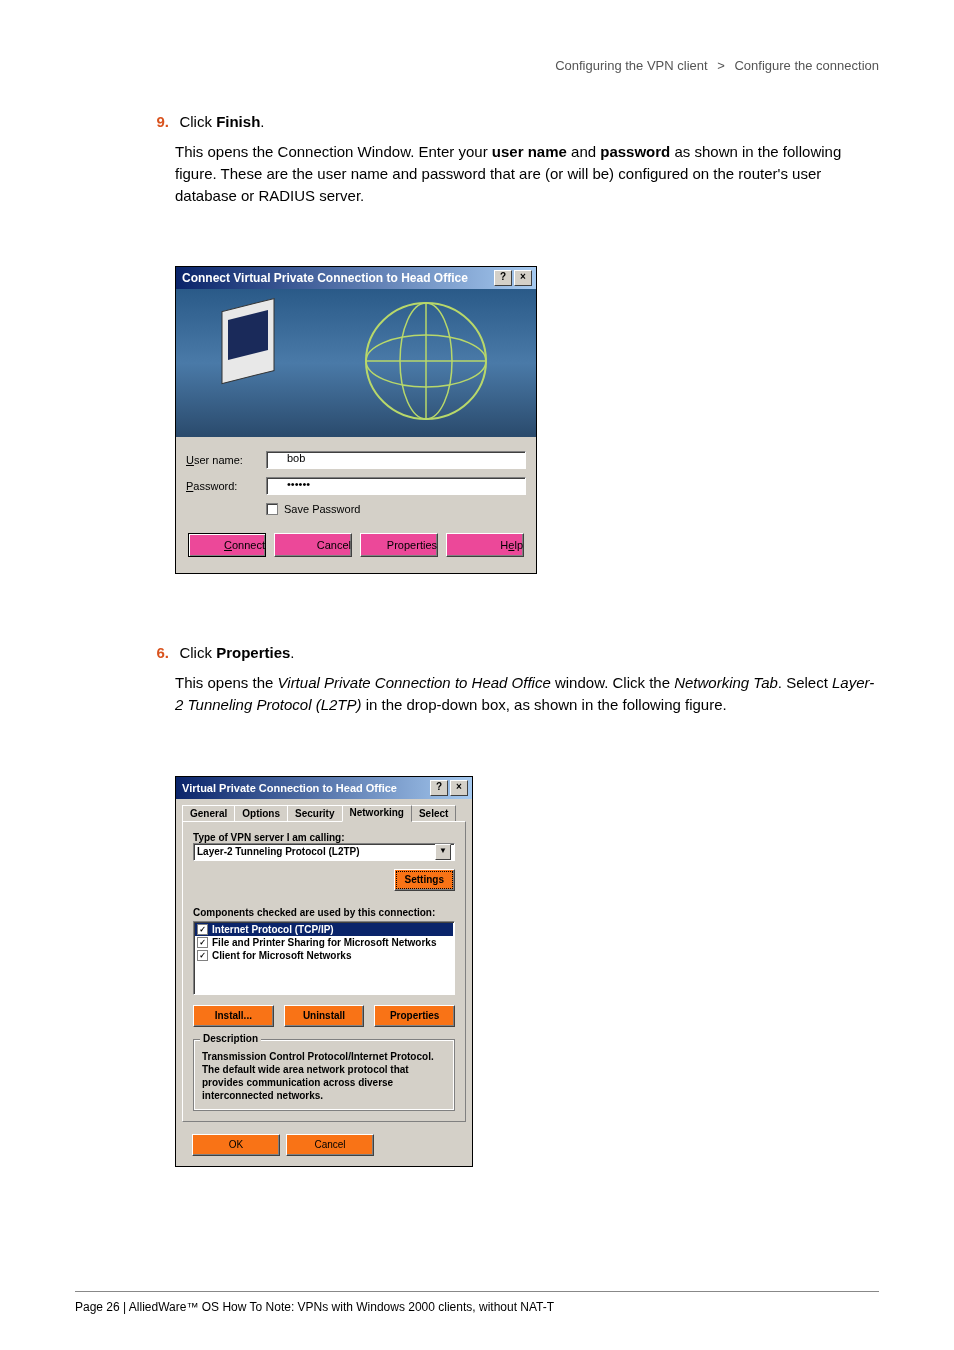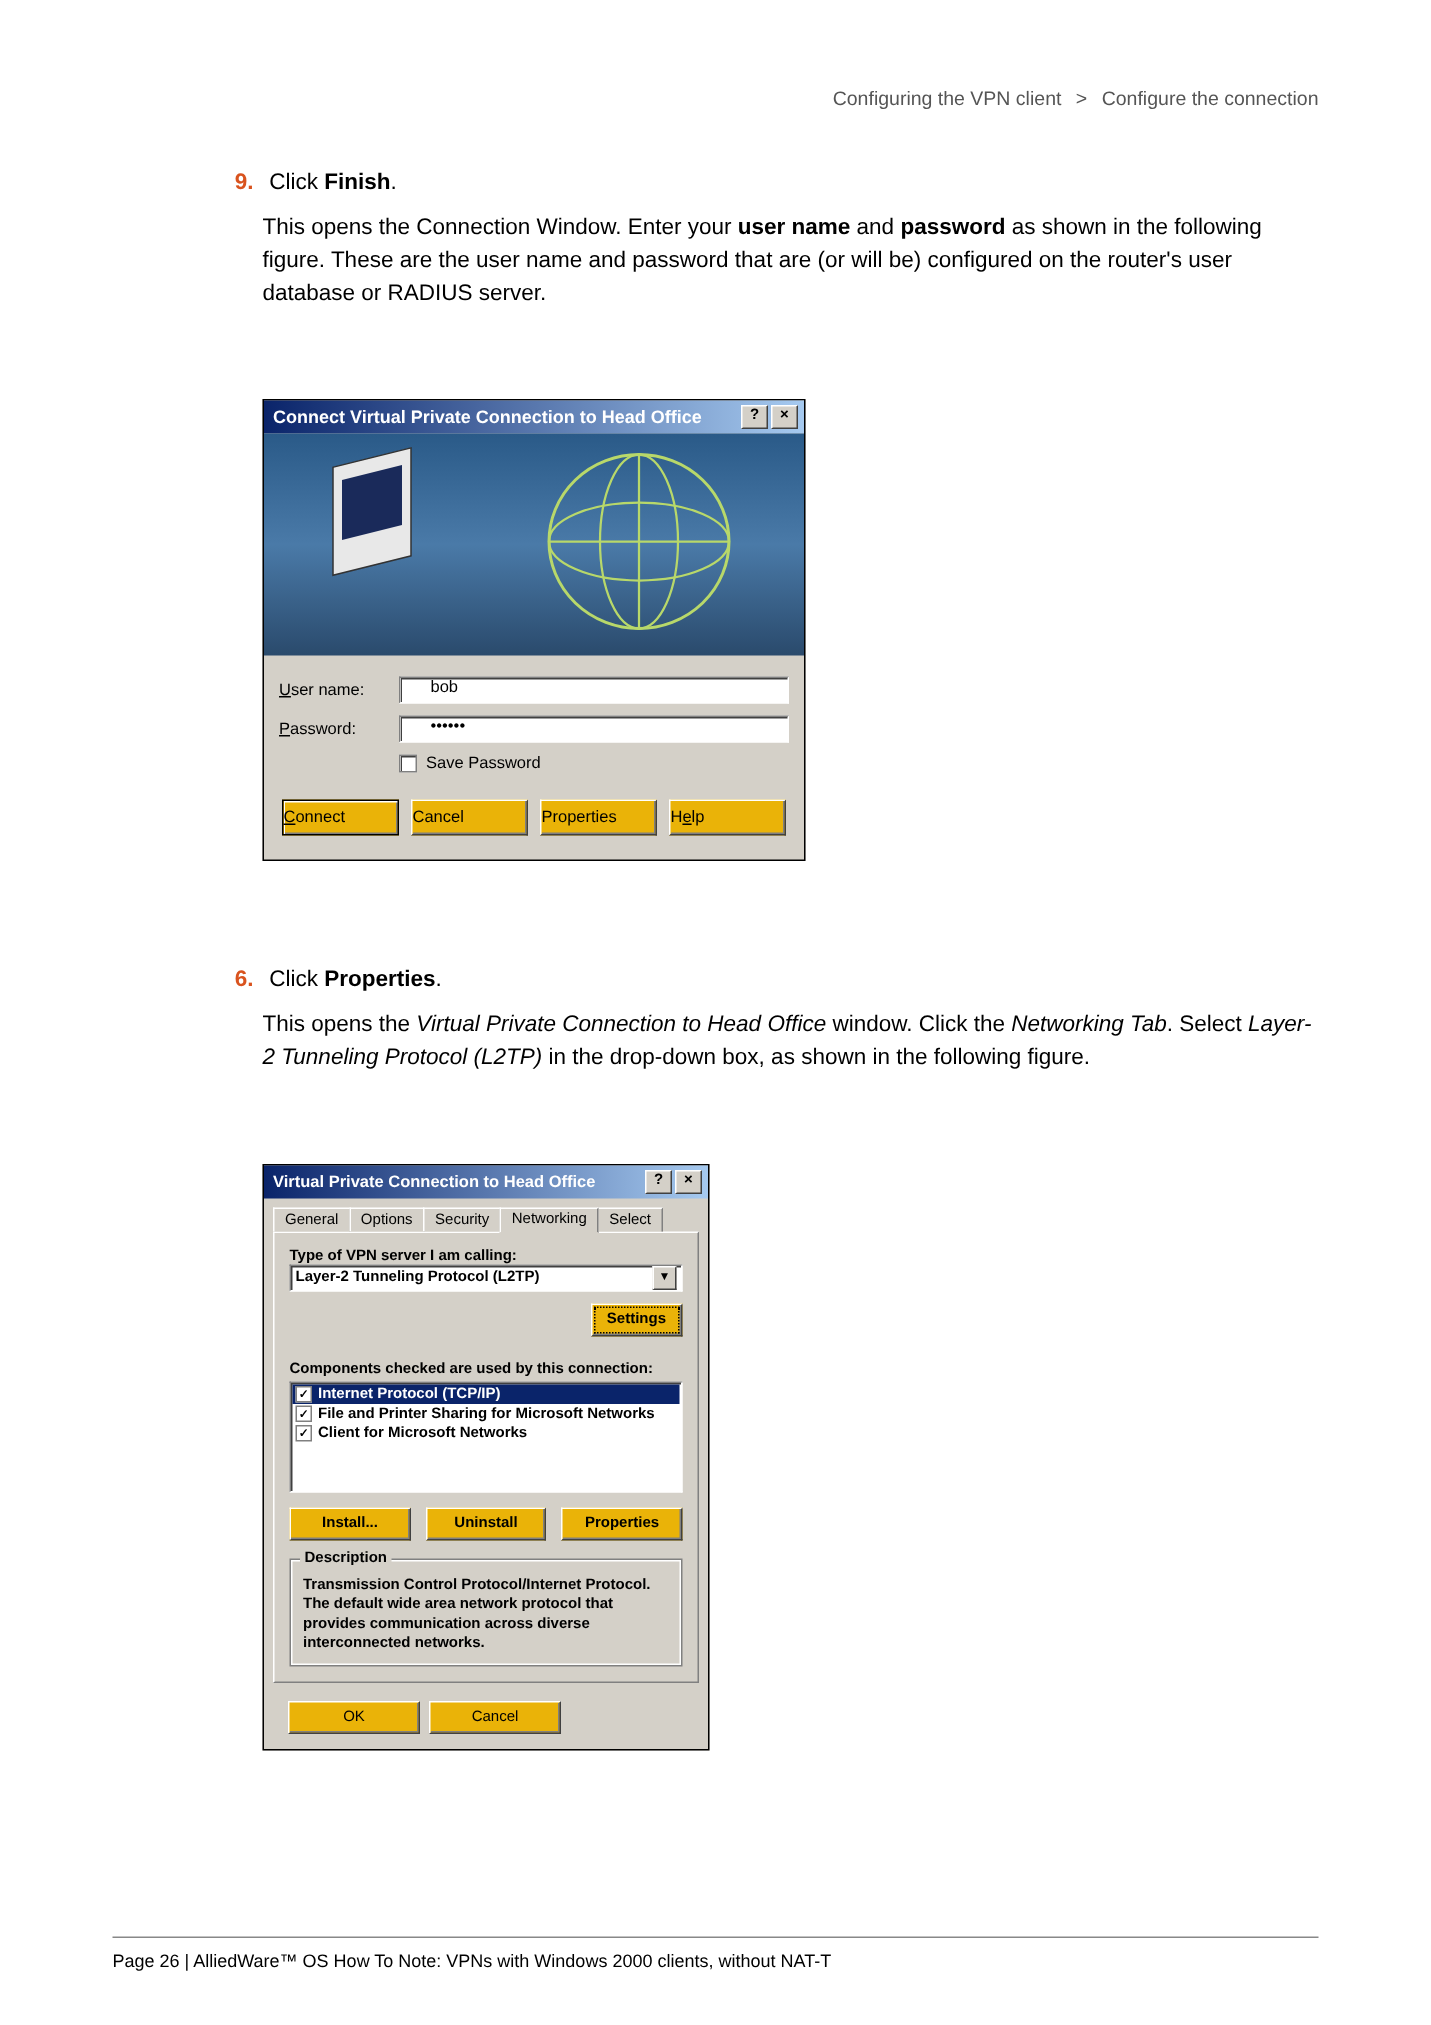--- a/index.html
+++ b/index.html
@@ -111,29 +111,29 @@
     width: 12px; height: 12px;
     background: #fff;
     border: 1px solid #808080;
     box-shadow: inset 1px 1px 0 #404040;
     box-sizing: border-box;
   }
   .btn-row { display: flex; gap: 8px; padding: 0 2px 6px 2px; }
   .win-btn {
     flex: 1;
     height: 22px;
-    background: #eab308;
+    background: #ec4899;
     border: 1px solid #fff;
     border-right-color: #404040;
     border-bottom-color: #404040;
     box-shadow: inset -1px -1px 0 #808080;
     font-size: 11px;
     display: flex;
     align-items: center;
-    justify-content: flex-start;
+    justify-content: flex-end;
   }
   .win-btn .ul { text-decoration: underline; }
   .win-btn.default {
     border: 1px solid #000;
     box-shadow: inset 1px 1px 0 #fff, inset -1px -1px 0 #808080;
   }
 
   
   .dialog2 {
     width: 296px;
@@ -152,20 +152,21 @@
   }
   .tab {
     padding: 2px 7px;
     border: 1px solid #808080;
     border-bottom: none;
     border-top-color: #fff;
     border-left-color: #fff;
     background: #d4d0c8;
     margin-right: -1px;
     position: relative;
+    font-weight: bold;
   }
   .tab.active {
     background: #d4d0c8;
     border-bottom: 1px solid #d4d0c8;
     z-index: 2;
     margin-bottom: -1px;
     padding-top: 1px;
   }
   .tab-panel {
     margin: 0 6px 6px 6px;
@@ -197,21 +198,21 @@
     border: 1px solid #fff;
     border-right-color: #404040;
     border-bottom-color: #404040;
     text-align: center;
     font-size: 8px;
     line-height: 12px;
   }
   .settings-row { text-align: right; margin-top: 8px; margin-bottom: 16px; }
   .win-btn-sm {
     height: 20px;
-    background: #eab308;
+    background: #f97316;
     border: 1px solid #fff;
     border-right-color: #404040;
     border-bottom-color: #404040;
     box-shadow: inset -1px -1px 0 #808080;
     font-size: 10px;
     padding: 0 10px;
     display: inline-flex;
     align-items: center;
     justify-content: center;
   }

